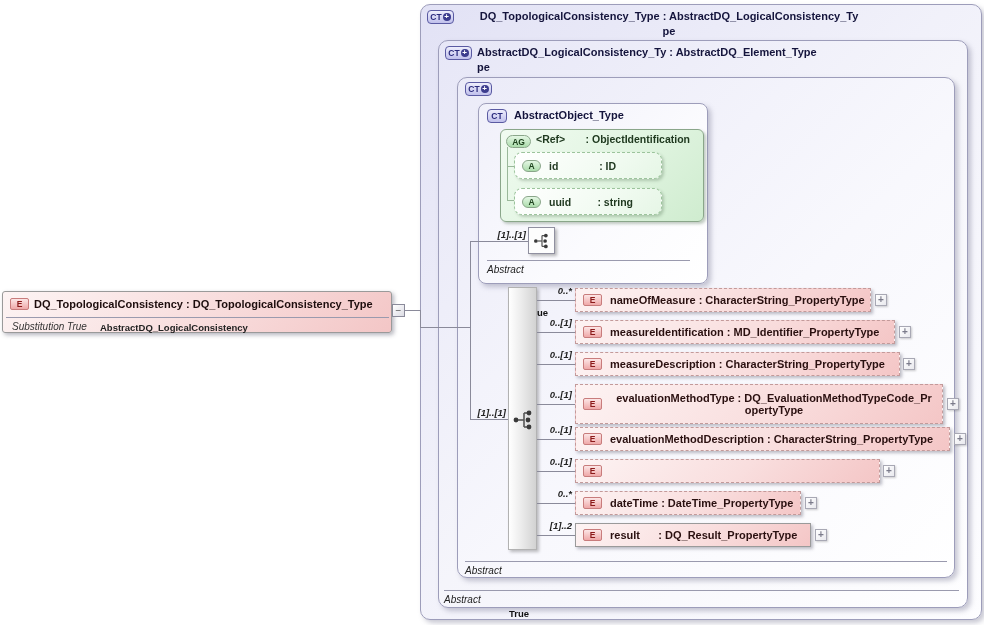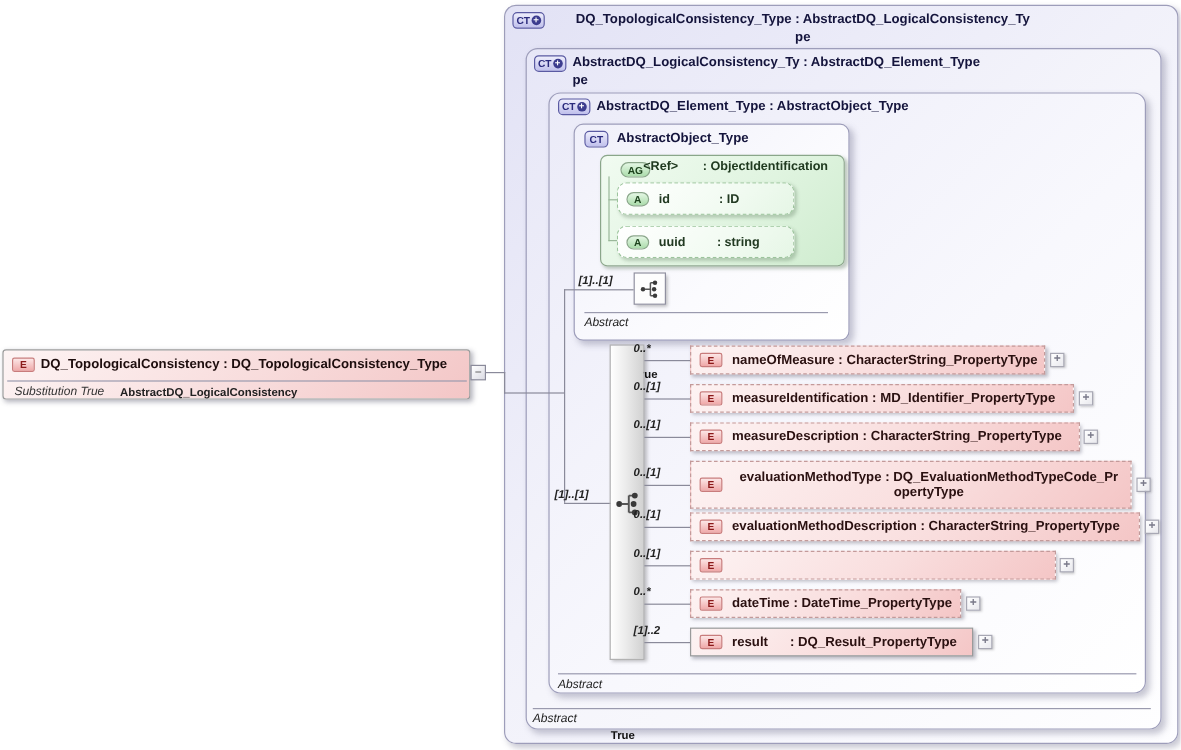--- a/index.html
+++ b/index.html
@@ -42,21 +42,21 @@
   .ebox.dashed{border:1px dashed var(--pink-dashed);}
   .ebox.solid{border:1px solid var(--pink-solid);}
   .rowlabel{font-size:11px;font-weight:bold;color:var(--element-text);white-space:pre-wrap;line-height:12px;}
   .center .rowlabel{flex:1;text-align:center;padding-right:4px;}
   .plusbtn{position:absolute;width:12px;height:12px;border:1px solid #a8a8b4;background:linear-gradient(135deg,#ffffff,#e9e9ee);
            color:#7a7a8a;font-size:10px;line-height:10px;font-weight:bold;display:flex;align-items:center;
            justify-content:center;box-shadow:1px 1px 2px rgba(0,0,0,.2);}
   .minusbtn{position:absolute;width:13px;height:13px;border:1px solid #8a8a9a;
             background:linear-gradient(135deg,#ffffff,#dcdce4);color:#555;font-size:10px;line-height:10px;
             display:flex;align-items:center;justify-content:center;}
-  .card{position:absolute;width:44px;text-align:left;font-size:9.5px;font-style:italic;font-weight:bold;color:#222;}
+  .card{position:absolute;width:44px;text-align:right;font-size:9.5px;font-style:italic;font-weight:bold;color:#222;}
   .hline{position:absolute;height:1px;background:var(--line);}
   .vline{position:absolute;width:1px;background:var(--line);}
   .divline{position:absolute;height:1px;background:#9a9aae;}
   .abslabel{position:absolute;font-style:italic;font-size:10px;color:#222;}
   .absvalue{position:absolute;font-size:9.5px;font-weight:bold;color:#111;margin-top:42px;}
   .agbox{position:absolute;border:1px solid var(--green-border);border-radius:6px;
          background:linear-gradient(135deg,#f1fbf1 0%,#e0f4e0 55%,#cfeccf 100%);
          box-shadow:2px 2px 3px rgba(80,110,80,.35);}
   .attrbox{position:absolute;display:flex;align-items:center;gap:8px;padding-left:7px;
            border:1px dashed var(--attr-border);border-radius:8px;
@@ -97,32 +97,31 @@
       </div>
     <div class="hdrtext" style="left:38px;top:4px;width:470px;text-align:left;">AbstractDQ_LogicalConsistency_Ty : AbstractDQ_Element_Type
 pe</div>
   </div>
 
   <div class="ctbox fill3" style="left:457px;top:77px;width:498px;height:501px;">
     <div class="badge-ct" style="left:7px;top:4px;">
         <span>CT</span>
         <span class="plusdot">+</span>
       </div>
-    <div class="hdrtext" style="left:39px;top:4px;width:440px;">AbstractDQ_Element_Type : AbstractObject_Type</div>
   </div>
 
   <div class="ctbox fillobj" style="left:478px;top:103px;width:230px;height:181px;">
     <div class="badge-ct noext" style="left:8px;top:5px;">
         <span>CT</span>
       </div>
     <div class="hdrtext" style="left:35px;top:4px;width:190px;">AbstractObject_Type</div>
   </div>
 
   <div class="agbox" style="left:500px;top:129px;width:204px;height:93px;">
-    <div class="badge-ag" style="position:absolute;left:16px;top:5px;text-align:right;">
+    <div class="badge-ag" style="position:absolute;left:5px;top:5px;text-align:right;">
         <span>AG</span>
       </div>
   </div>
   <div class="aglabel" style="left:536px;top:133px;">&lt;Ref&gt;       : ObjectIdentification</div>
 
   <div class="vline" style="left:507px;top:147px;height:54px;background:#9ab89a;"></div>
   <div class="hline" style="left:507px;top:166px;width:8px;background:#9ab89a;"></div>
   <div class="hline" style="left:507px;top:200px;width:8px;background:#9ab89a;"></div>
 
   <div class="attrbox" style="left:514px;top:152px;width:148px;height:27px;">

